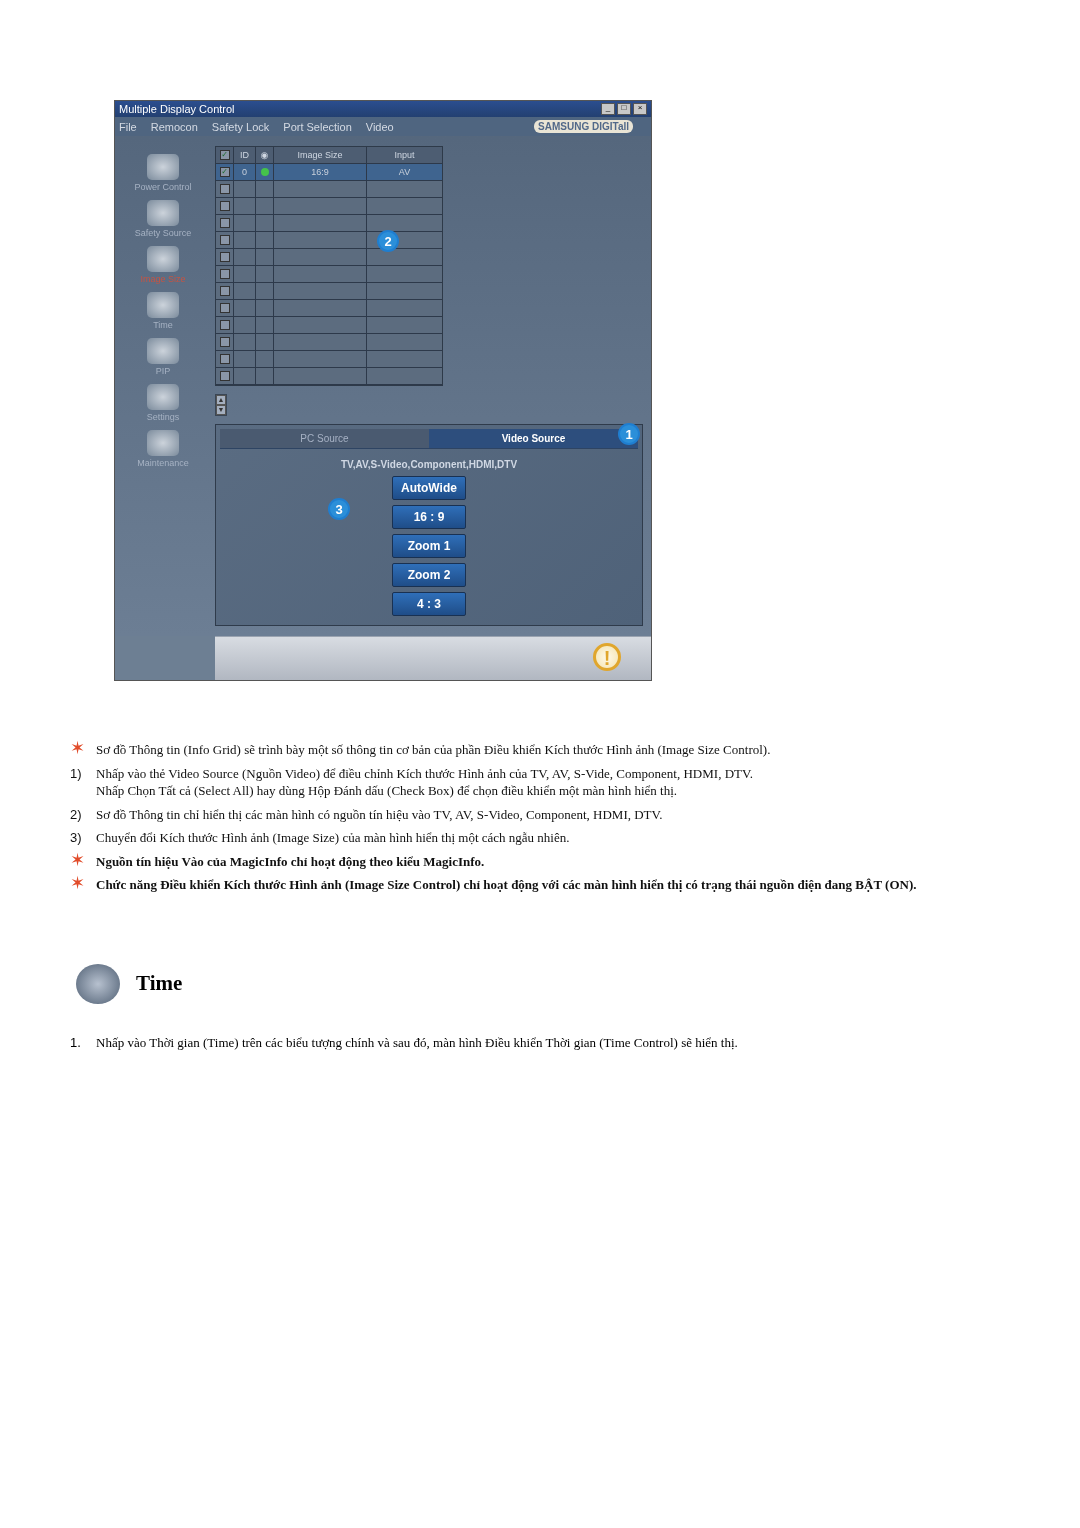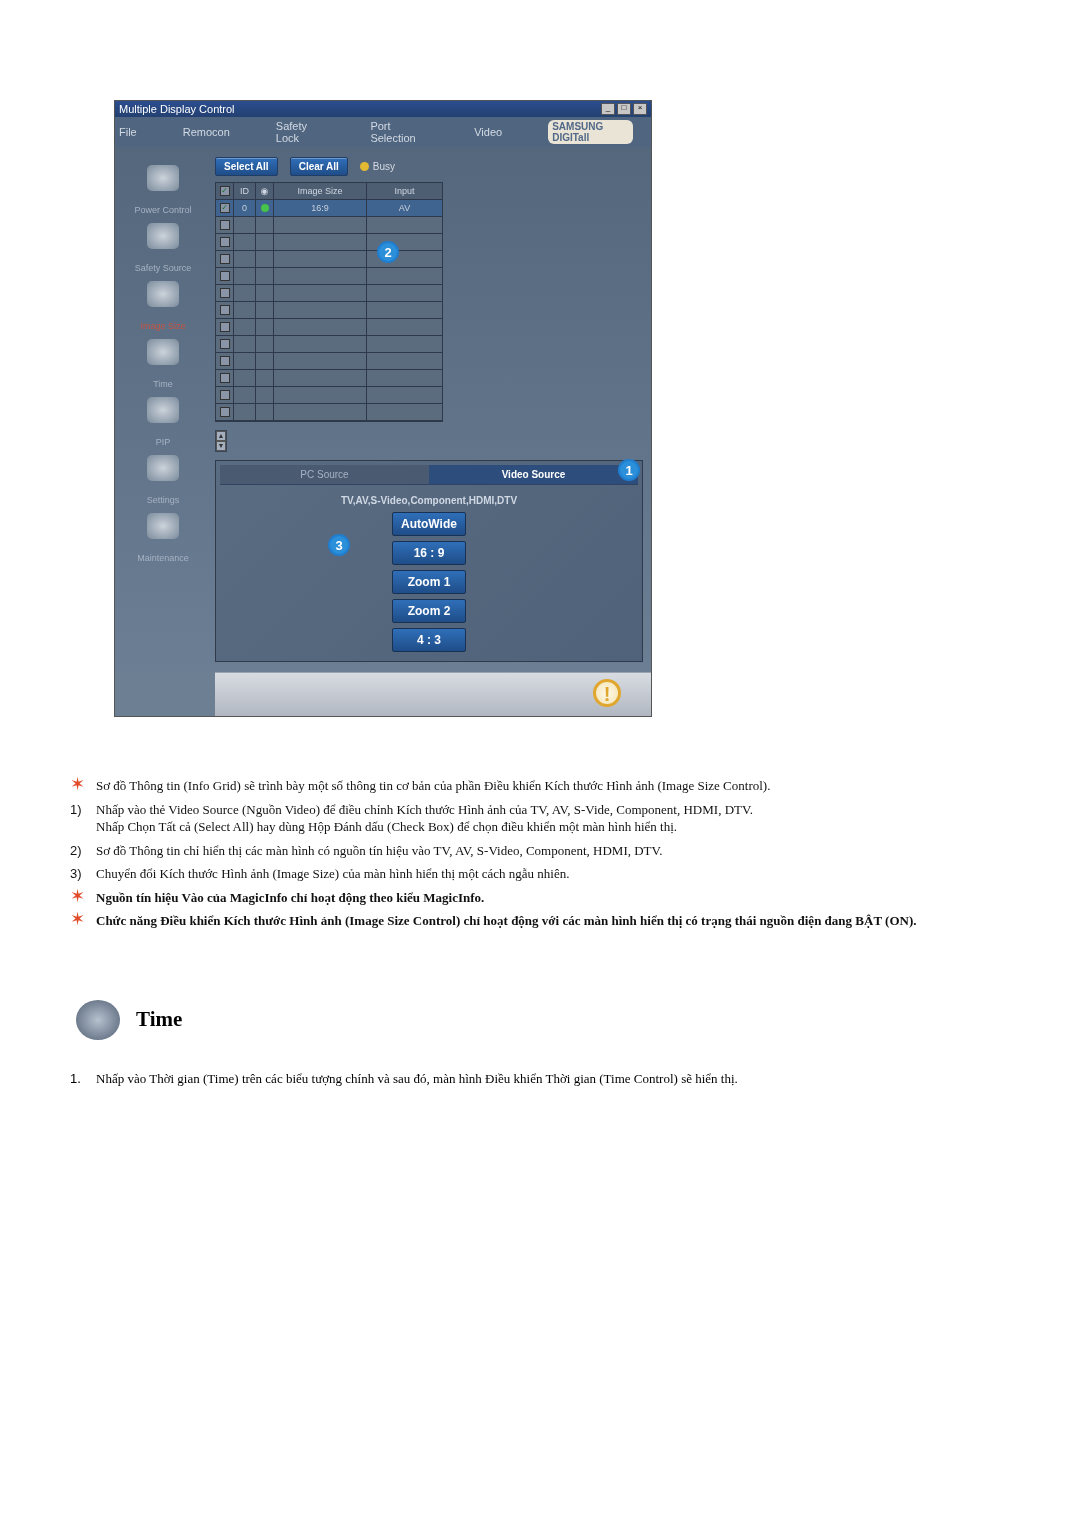--- a/index.html
+++ b/index.html
@@ -39,21 +39,20 @@
       text-align: center;
       color: #000;
     }
     .menu-bar {
       background: #4f6580;
       padding: 3px 4px;
       display: flex;
       align-items: center;
       font-size: 11px;
       color: #d4dae3;
-      gap: 32px;
     }
     .menu-bar span { margin-right: 14px; }
     .brand {
       margin-left: auto;
       background: #e9e4d5;
       color: #516889;
       font-size: 10px;
       padding: 1px 4px;
       border-radius: 6px;
       font-weight: bold;
@@ -70,21 +69,20 @@
       flex-direction: column;
       align-items: center;
       gap: 8px;
     }
     .side-item {
       display: flex;
       flex-direction: column;
       align-items: center;
       font-size: 9px;
       color: #a6b2c3;
-      gap: 12px;
     }
     .side-item.active { color: #b44; }
     .side-icon {
       width: 32px; height: 26px;
       background: radial-gradient(#ccd3db, #7a8a9b);
       border-radius: 5px;
       margin-bottom: 2px;
     }
     .side-item.active .side-label { color: #c55443; }
     .content {
@@ -292,28 +290,20 @@
         <div class="side-icon"></div>
         <span class="side-label">Settings</span>
       </div>
       <div class="side-item">
         <div class="side-icon"></div>
         <span class="side-label">Maintenance</span>
       </div>
     </div>
 
     <div class="content">
-      <div class="top-btns">
-        <div class="pill-btn">Select All</div>
-        <div class="pill-btn">Clear All</div>
-        <div class="busy">
-          <span class="busy-dot"></span>
-          <span>Busy</span>
-        </div>
-      </div>
 
       <div class="grid-area">
         <div class="grid">
           <div class="grid-head">
             <div class="g-ck">
                 <div class="ck-box checked"></div>
               </div>
             <div class="g-id">ID</div>
             <div class="g-st">◉</div>
             <div class="g-size">Image Size</div>

